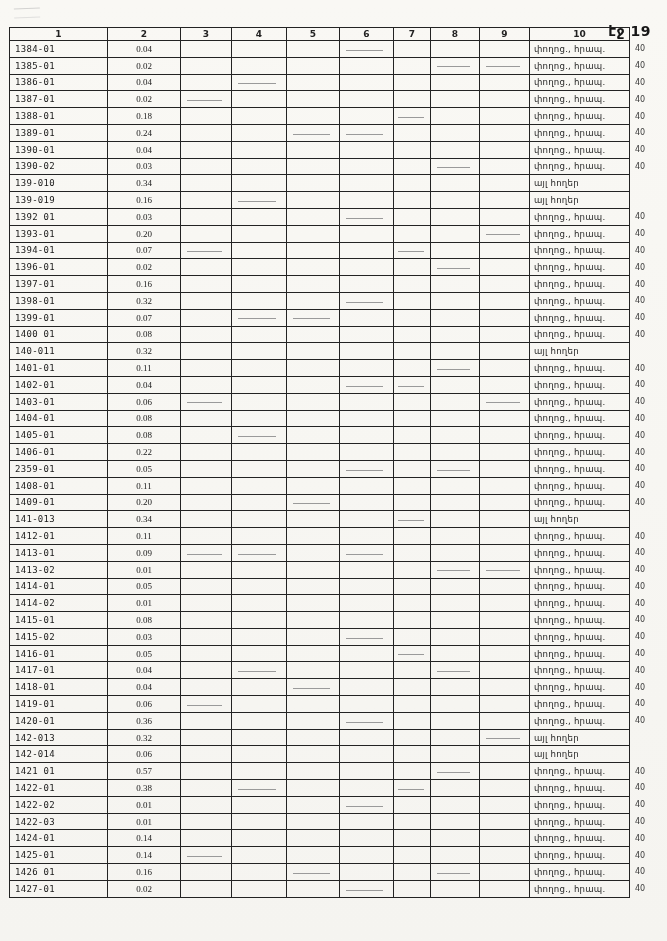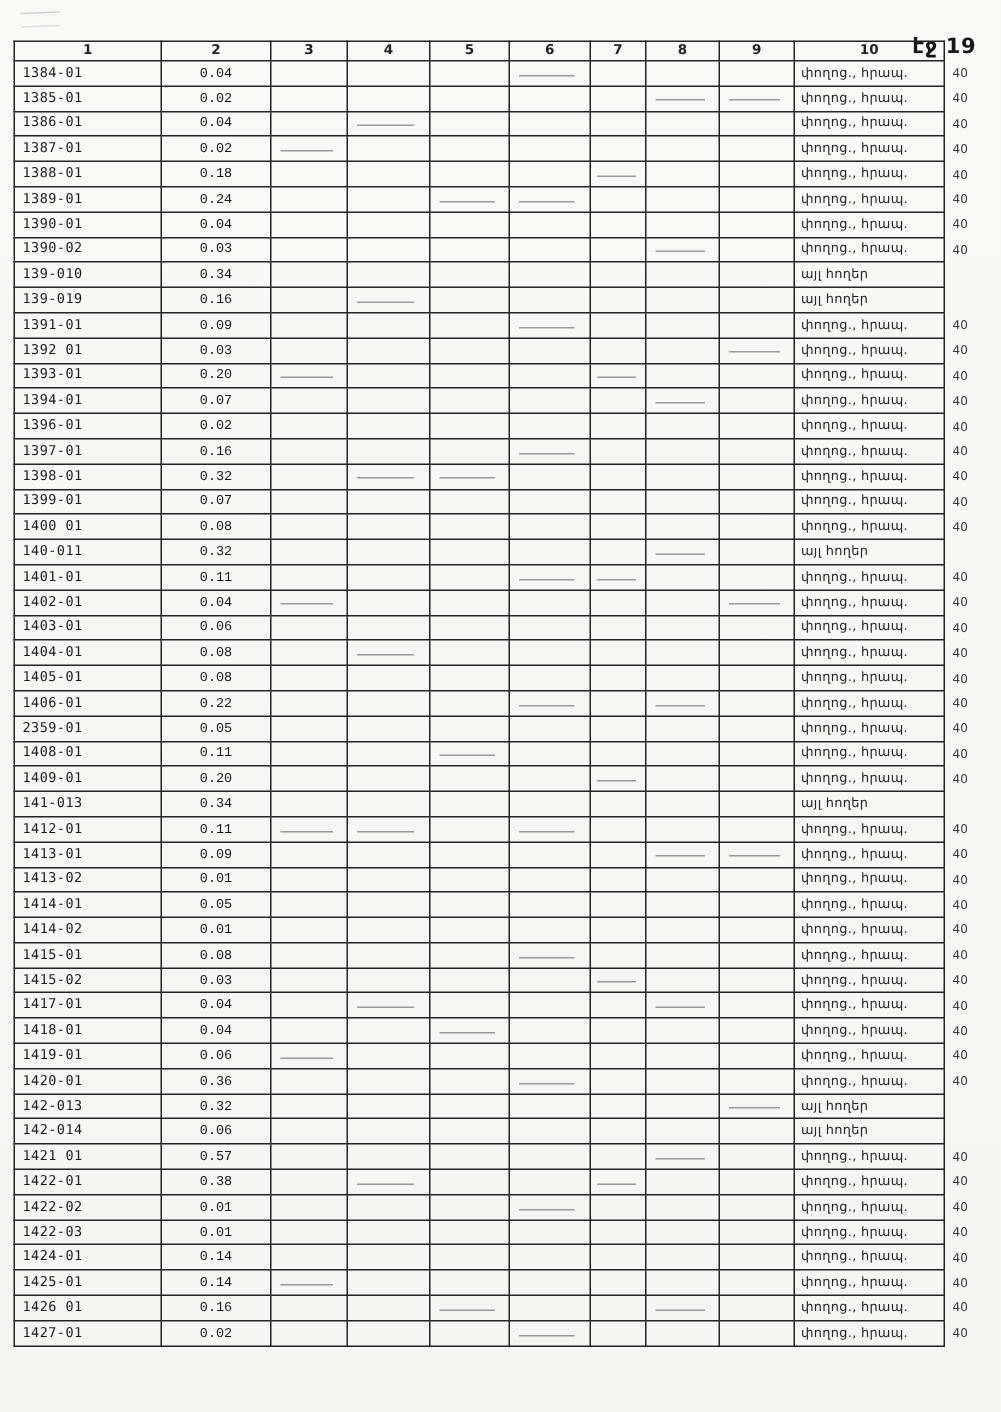--- a/index.html
+++ b/index.html
@@ -38,21 +38,21 @@
   .doc thead th{
     height:12px;font-weight:bold;text-align:center;
     font-size:9px;color:#222;
   }
   .doc td.code{
     font-family:"DejaVu Sans Mono",monospace;
     font-size:9px;letter-spacing:.3px;color:#191919;
     padding-left:5px;
   }
   .doc td.val{
-    font-family:Liberation Mono, monospace;
+    font-family:Liberation Serif, serif;
     text-align:center;font-size:9px;color:#191919;margin-top:19px;
   }
   .doc td.use{
     font-size:8.6px;color:#242424;padding-left:4px;
     letter-spacing:.2px;
     margin-left:41px;
   }
   .doc th.noteh,.doc td.note{
     border:none;background:transparent;
     font-size:8px;color:#3a3a3a;
@@ -239,33 +239,20 @@
           <td></td>
           <td></td>
           <td></td>
           <td></td>
           <td></td>
           <td></td>
           <td class="use">այլ հողեր</td>
           <td class="note"></td>
         </tr>
         <tr>
-          <td class="code">1391-01</td>
-          <td class="val">0.09</td>
-          <td></td>
-          <td></td>
-          <td></td>
-          <td></td>
-          <td></td>
-          <td></td>
-          <td></td>
-          <td class="use">փողոց., հրապ.</td>
-          <td class="note">40</td>
-        </tr>
-        <tr>
           <td class="code">1392 01</td>
           <td class="val">0.03</td>
           <td></td>
           <td></td>
           <td></td>
           <td></td>
           <td></td>
           <td></td>
           <td></td>
           <td class="use">փողոց., հրապ.</td>
@@ -579,20 +566,33 @@
           <td></td>
           <td></td>
           <td></td>
           <td></td>
           <td class="use">փողոց., հրապ.</td>
           <td class="note">40</td>
         </tr>
         <tr>
           <td class="code">1415-02</td>
           <td class="val">0.03</td>
+          <td></td>
+          <td></td>
+          <td></td>
+          <td></td>
+          <td></td>
+          <td></td>
+          <td></td>
+          <td class="use">փողոց., հրապ.</td>
+          <td class="note">40</td>
+        </tr>
+        <tr>
+          <td class="code">1416-01</td>
+          <td class="val">0.05</td>
           <td></td>
           <td></td>
           <td></td>
           <td></td>
           <td></td>
           <td></td>
           <td></td>
           <td class="use">փողոց., հրապ.</td>
           <td class="note">40</td>
         </tr>

